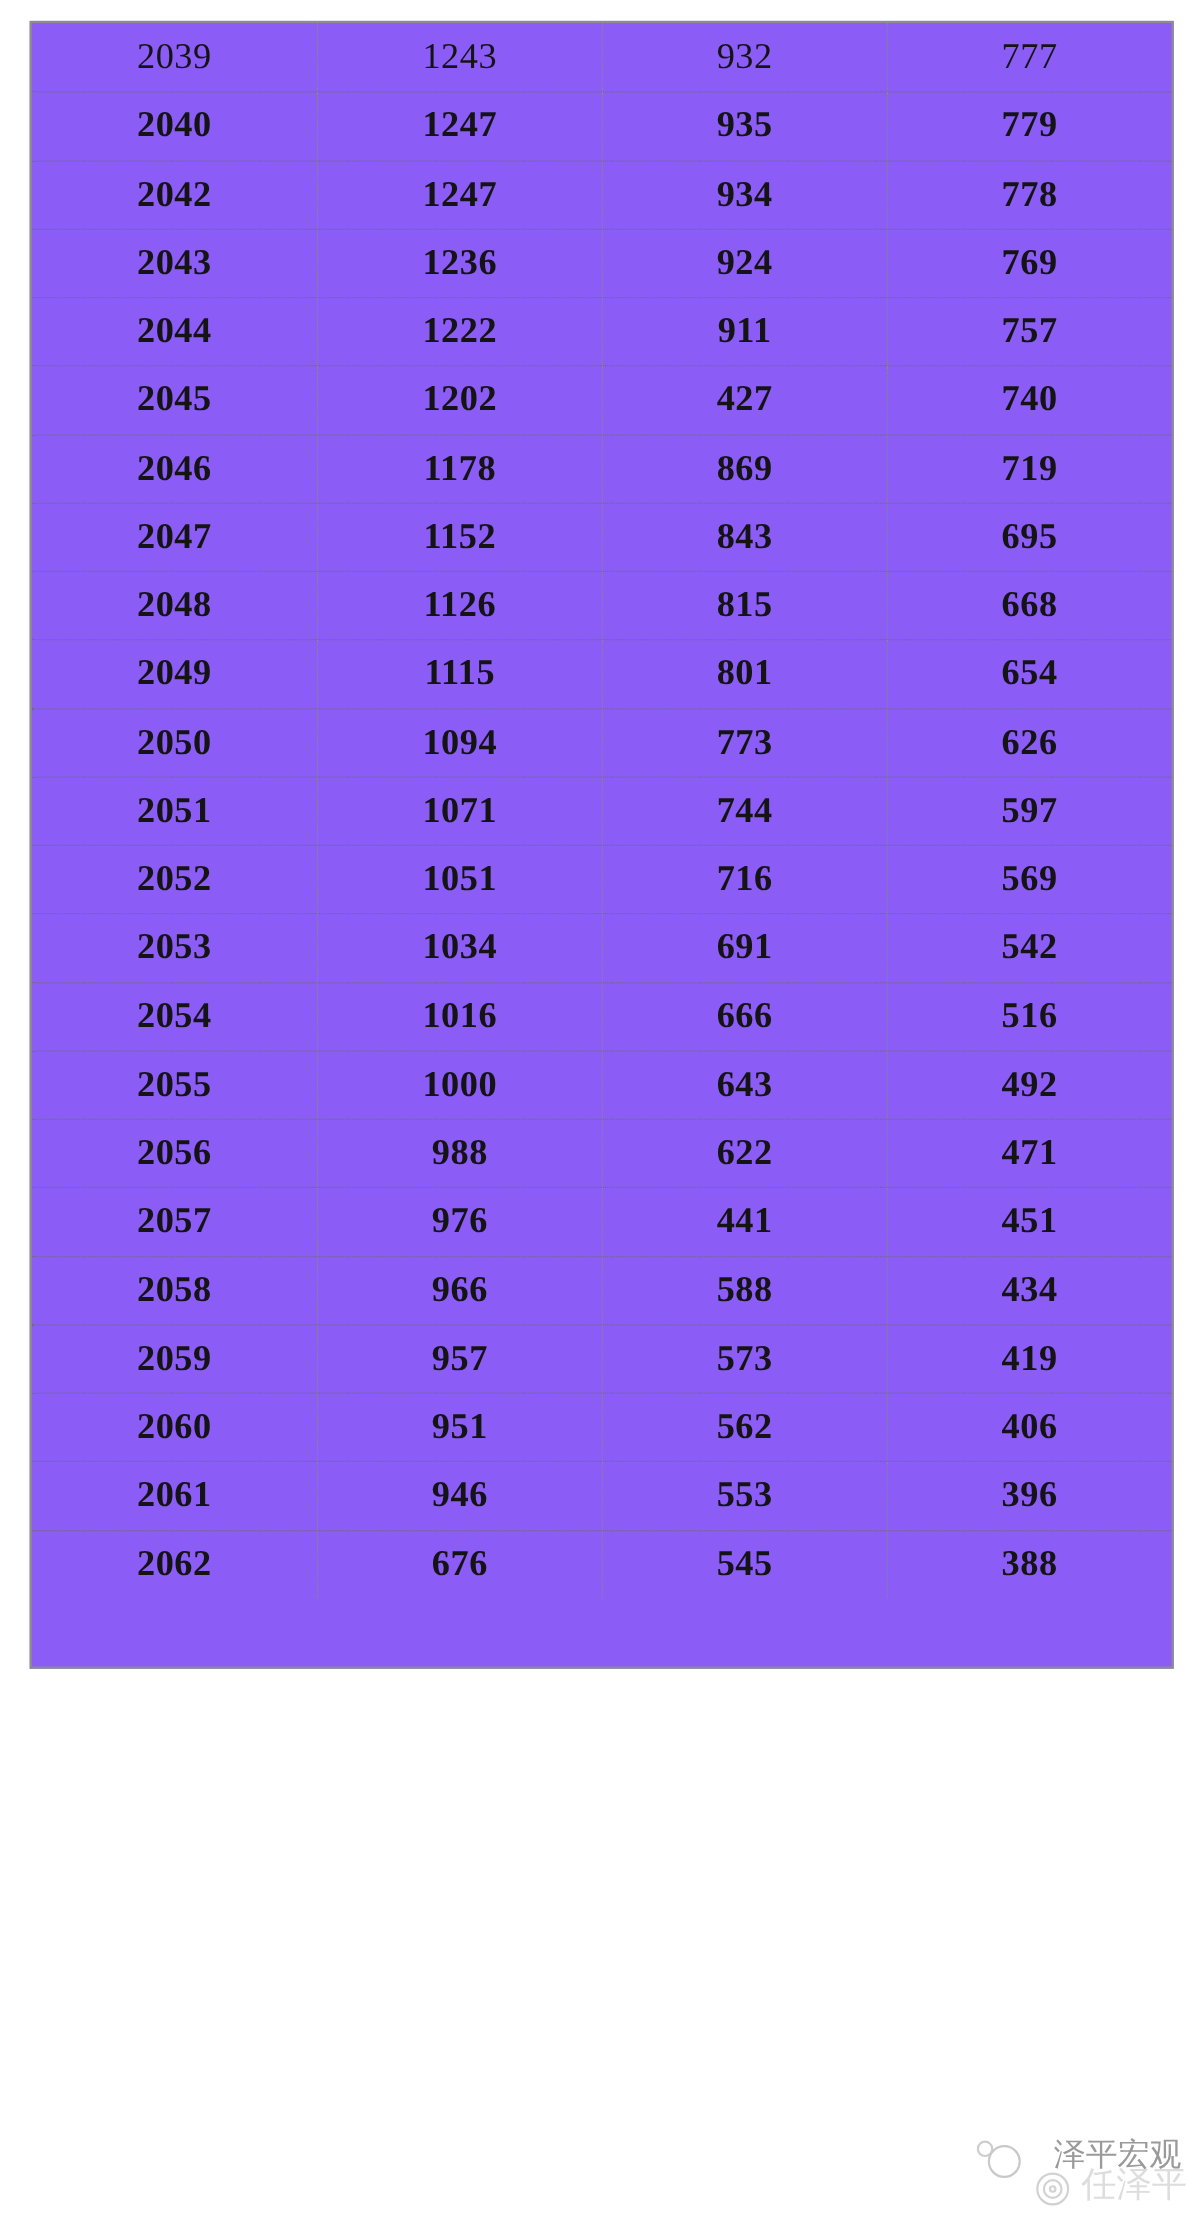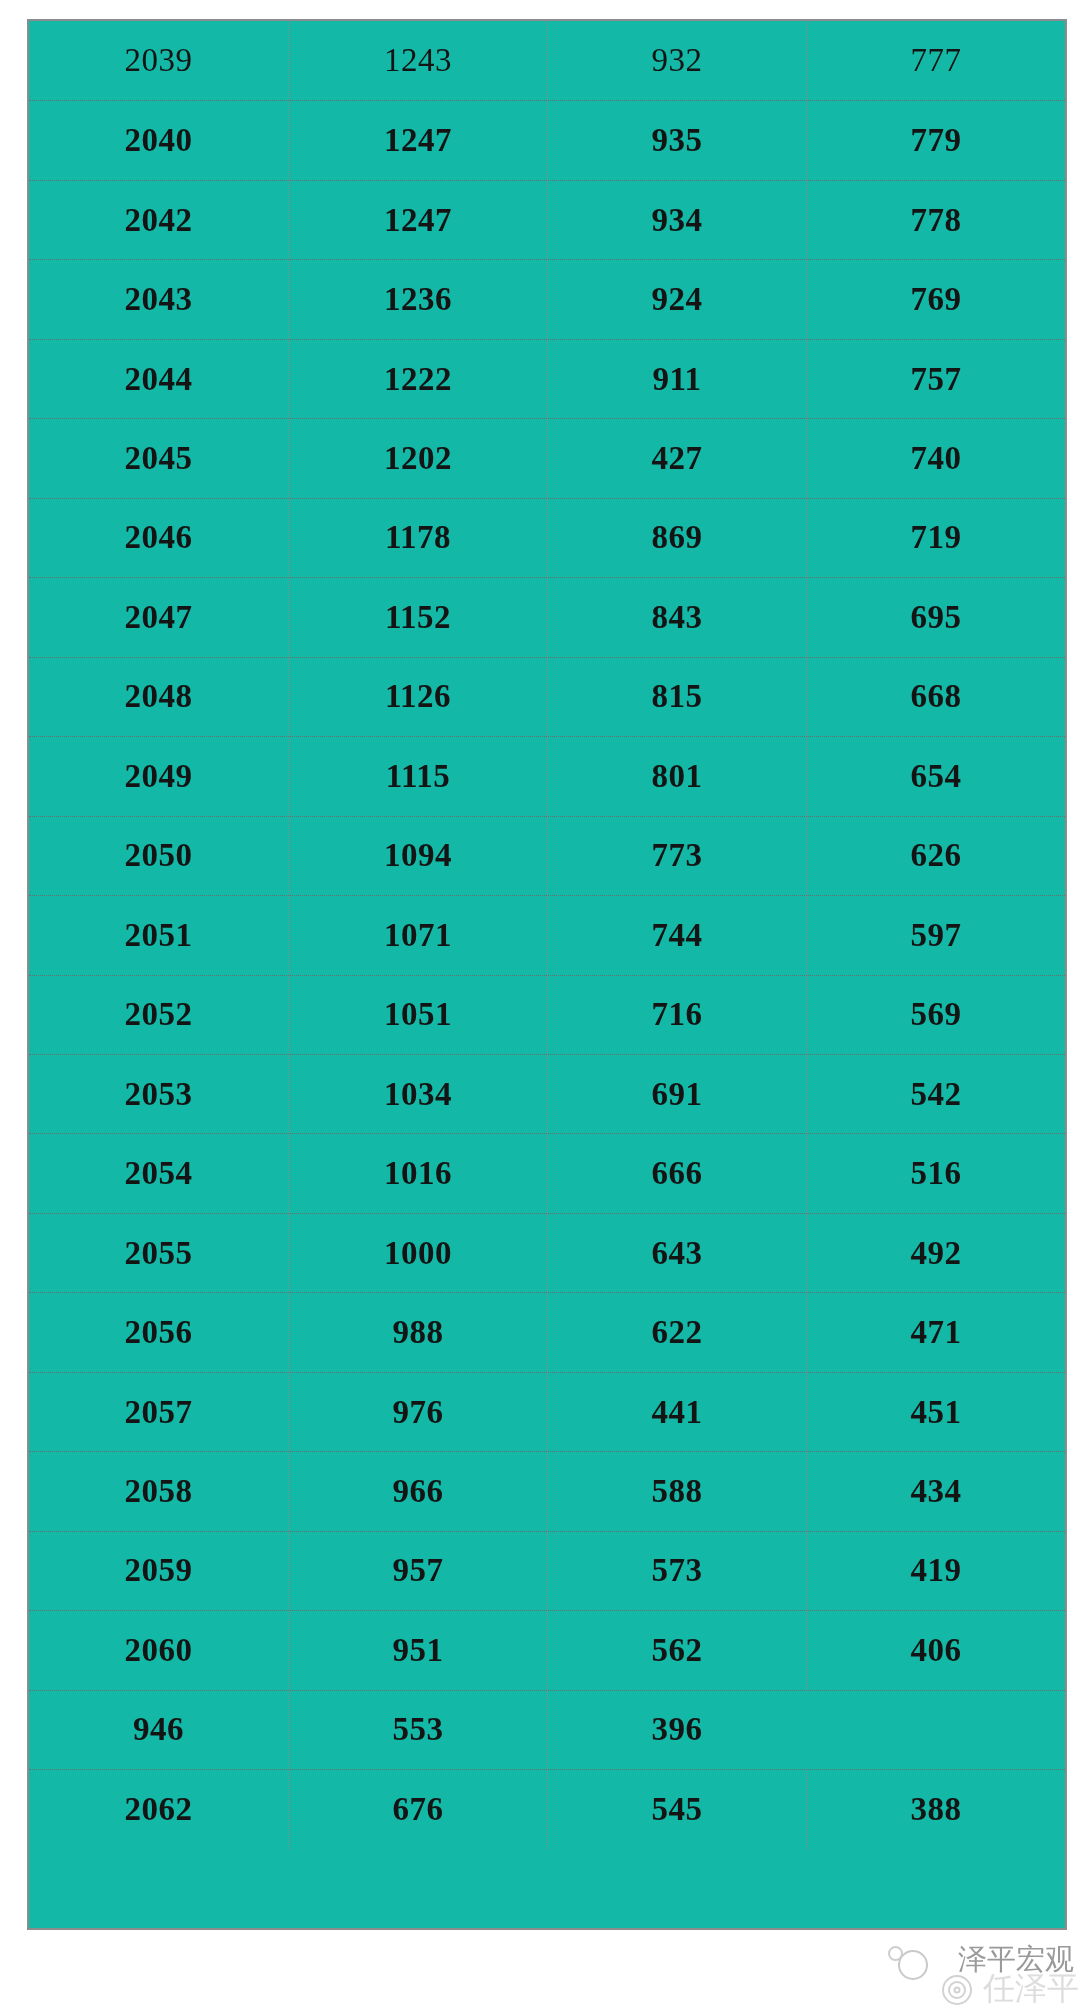--- a/index.html
+++ b/index.html
@@ -13,24 +13,24 @@
     height: 2014px;
     background: #ffffff;
     overflow: hidden;
     font-family: "Liberation Serif", serif;
   }
   .data-table {
     position: absolute;
     left: 27px;
     top: 19px;
     width: 1040px;
-    height: 1911px;
+    height: 1498px;
     box-sizing: border-box;
     border: 2px solid #8c8c8c;
-    background: #14b8a6;
+    background: #8b5cf6;
     display: grid;
     grid-template-rows: repeat(24, 1fr);
   }
   .row {
     display: grid;
     grid-template-columns: repeat(4, 1fr);
     box-sizing: border-box;
   }
   .row + .row {
     border-top: 1px dotted #6e6e6e;
@@ -100,21 +100,21 @@
     position: absolute;
     left: 941px;
     top: 1974px;
     width: 32px;
     height: 32px;
   }
   .wm-outline {
     position: absolute;
     left: 983px;
     top: 1972px;
-    font-family: Liberation Serif, serif;
+    font-family: Liberation Mono, monospace;
     font-size: 32px;
     line-height: 32px;
     color: #dddddd;
     white-space: nowrap;
   }
 </style>
 </head>
 <body>
 
 <div class="page">
@@ -240,20 +240,21 @@
         <div class="cell">573</div>
         <div class="cell">419</div>
       </div>
       <div class="row">
         <div class="cell">2060</div>
         <div class="cell">951</div>
         <div class="cell">562</div>
         <div class="cell">406</div>
       </div>
       <div class="row">
+        <div class="cell">2061</div>
         <div class="cell">946</div>
         <div class="cell">553</div>
         <div class="cell">396</div>
       </div>
       <div class="row">
         <div class="cell">2062</div>
         <div class="cell">676</div>
         <div class="cell">545</div>
         <div class="cell">388</div>
       </div>

